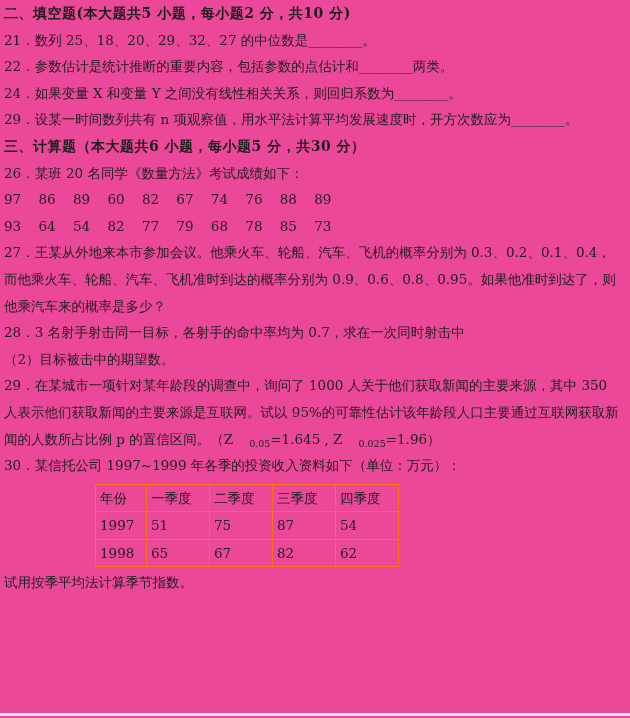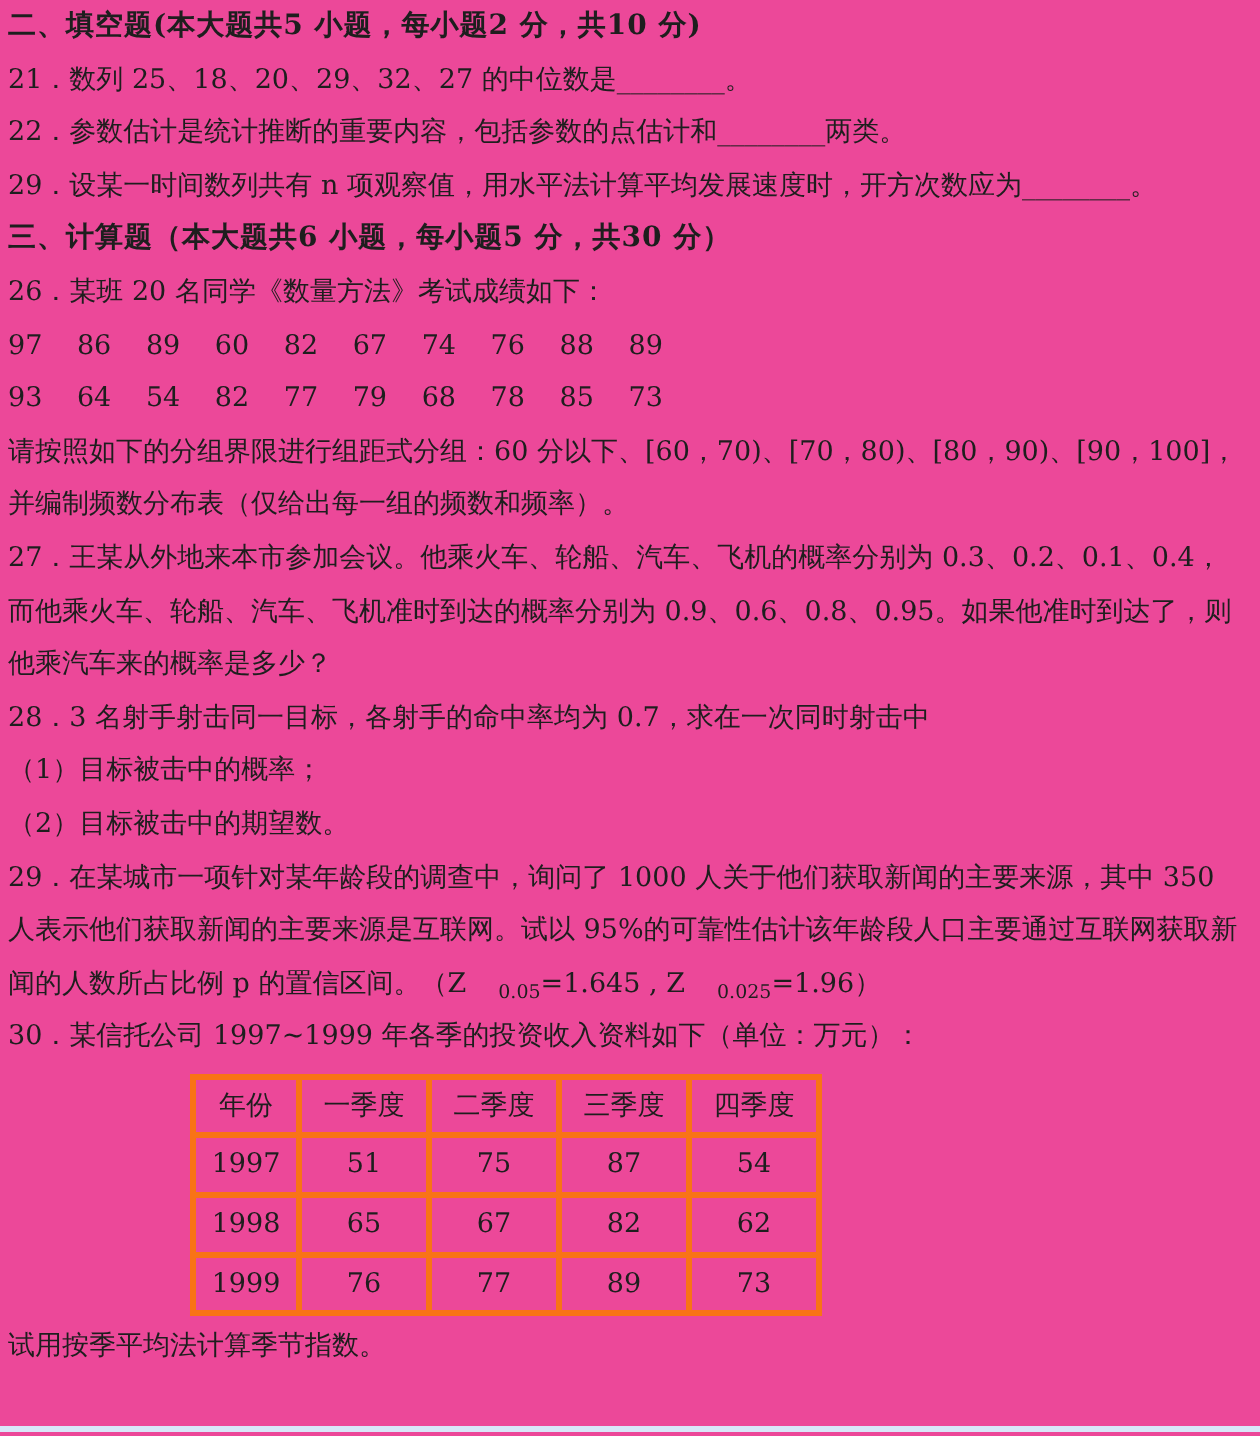--- a/index.html
+++ b/index.html
@@ -19,22 +19,22 @@
   .scores { padding-left: 45px; word-spacing: 13px; }
   .subitem { padding-left: 9px; }
   sub { font-size: 9.5px; line-height: 0; margin-left: 16px; }
   table.invest {
     border-collapse: collapse;
     margin: 5px 0 2px 95px;
     font-size: 13.5px;
     color: #1e1e1e;
   }
   table.invest td {
-    border: 3px solid #f97316;
-    text-align: center;
+    border: 1px solid #f97316;
+    text-align: left;
     padding: 0 4px;
     height: 26px;
   }
   table.invest tr.hdr td { height: 22px; }
   table.invest td.c0 { width: 42px; }
   table.invest td.cq { width: 54px; margin-left: 35px; }
   .bottom-bar {
     position: absolute;
     left: 0; right: 0;
     top: 713px;
@@ -43,33 +43,32 @@
   }
 </style>
 </head>
 <body>
 
 <div class="page">
 
   <p class="heading">二、填空题(本大题共5 小题，每小题2 分，共10 分)</p>
   <p>21．数列 25、18、20、29、32、27 的中位数是________。</p>
   <p>22．参数估计是统计推断的重要内容，包括参数的点估计和________两类。</p>
+  <p>24．如果变量 X 和变量 Y 之间没有线性相关关系，则回归系数为________。</p>
   <p>29．设某一时间数列共有 n 项观察值，用水平法计算平均发展速度时，开方次数应为________。</p>
 
   <p class="heading">三、计算题（本大题共6 小题，每小题5 分，共30 分）</p>
 
   <p>26．某班 20 名同学《数量方法》考试成绩如下：</p>
   <p class="scores">97 86 89 60 82 67 74 76 88 89</p>
   <p class="scores">93 64 54 82 77 79 68 78 85 73</p>
-  <p>请按照如下的分组界限进行组距式分组：60 分以下、[60，70)、[70，80)、[80，90)、[90，100]，并编制频数分布表（仅给出每一组的频数和频率）。</p>
 
   <p>27．王某从外地来本市参加会议。他乘火车、轮船、汽车、飞机的概率分别为 0.3、0.2、0.1、0.4，而他乘火车、轮船、汽车、飞机准时到达的概率分别为 0.9、0.6、0.8、0.95。如果他准时到达了，则他乘汽车来的概率是多少？</p>
 
   <p>28．3 名射手射击同一目标，各射手的命中率均为 0.7，求在一次同时射击中</p>
-  <p class="subitem">（1）目标被击中的概率；</p>
   <p class="subitem">（2）目标被击中的期望数。</p>
 
   <p>
     <span>29．在某城市一项针对某年龄段的调查中，询问了 1000 人关于他们获取新闻的主要来源，其中 350 人表示他们获取新闻的主要来源是互联网。试以 95%的可靠性估计该年龄段人口主要通过互联网获取新闻的人数所占比例 p 的置信区间。</span><span>（Z</span><sub>0.05</sub><span>=1.645 , Z</span><sub>0.025</sub><span>=1.96）</span>
   </p>
 
   <p>30．某信托公司 1997~1999 年各季的投资收入资料如下（单位：万元）：</p>
 
   <table class="invest">
     <tbody>
@@ -87,26 +86,19 @@
         <td class="cq">87</td>
         <td class="cq">54</td>
       </tr>
       <tr>
         <td class="c0">1998</td>
         <td class="cq">65</td>
         <td class="cq">67</td>
         <td class="cq">82</td>
         <td class="cq">62</td>
       </tr>
-      <tr>
-        <td class="c0">1999</td>
-        <td class="cq">76</td>
-        <td class="cq">77</td>
-        <td class="cq">89</td>
-        <td class="cq">73</td>
-      </tr>
     </tbody>
   </table>
 
   <p>试用按季平均法计算季节指数。</p>
 
   <div class="bottom-bar"></div>
 </div>
 
 </body></html>

